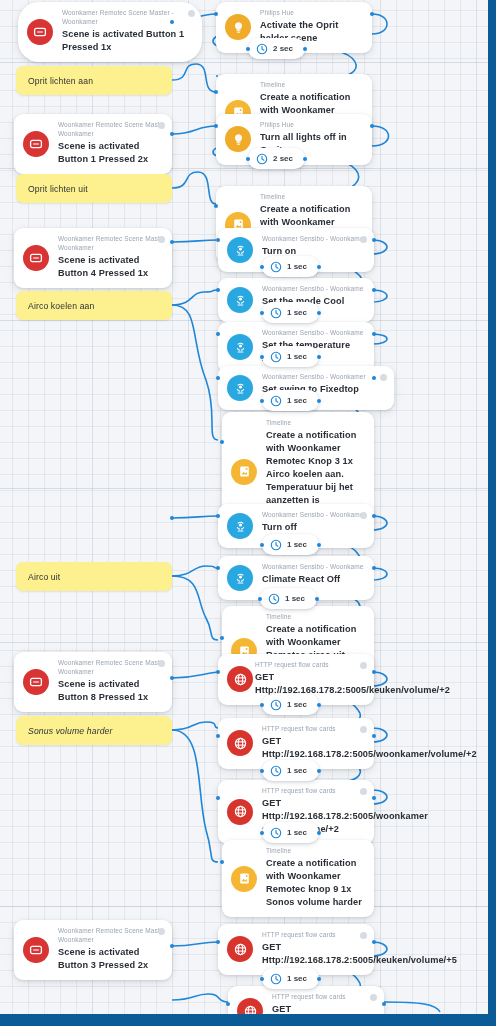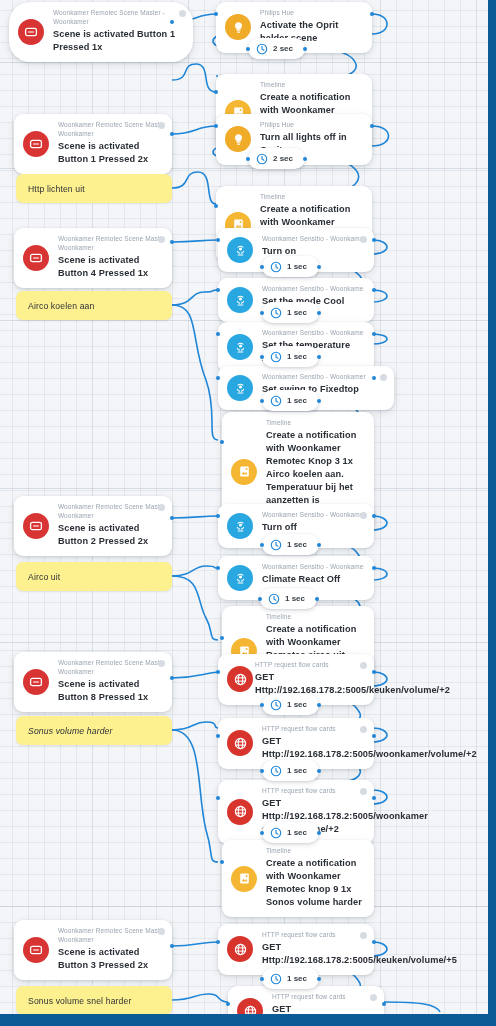--- a/index.html
+++ b/index.html
@@ -219,21 +219,21 @@
 
       <path d="M172,946 C196,946 200,942 218,942"></path>
       <path d="M372,942 C392,942 392,956 372,956 L280,956 C266,956 266,968 280,968"></path>
       <path d="M314,968 C336,968 352,970 358,980 C366,990 352,998 340,998"></path>
 
       <path d="M172,1000 C194,1000 194,994 208,994 C222,994 216,1002 228,1002"></path>
       <path d="M384,1002 C420,1002 436,1004 440,1012"></path>
     </g>
   </svg>
 
-  <div class="card" style="left:9px; top:2px; width:184px;border-radius:21px;">
+  <div class="card" style="left:18px; top:2px; width:184px;border-radius:21px;">
     <span class="ico red">
       <svg width="14" height="14" viewBox="0 0 14 14">
           <rect x="1.6" y="3.4" width="10.8" height="7.2" rx="1.6" fill="none" stroke="#fff" stroke-width="1.3"></rect>
           <line x1="4.2" y1="7" x2="9.8" y2="7" stroke="#fff" stroke-width="1.1"></line>
         </svg>
     </span>
     <span class="dot-right"></span>
     <div class="sub">Woonkamer Remotec Scene Master -</div>
     <div class="sub">Woonkamer</div>
     <div class="title">Scene is activated  Button 1  Pressed 1x</div>
@@ -258,32 +258,20 @@
           <rect x="1.6" y="3.4" width="10.8" height="7.2" rx="1.6" fill="none" stroke="#fff" stroke-width="1.3"></rect>
           <line x1="4.2" y1="7" x2="9.8" y2="7" stroke="#fff" stroke-width="1.1"></line>
         </svg>
     </span>
     <span class="dot-right"></span>
     <div class="sub">Woonkamer Remotec Scene Master -</div>
     <div class="sub">Woonkamer</div>
     <div class="title">Scene is activated  Button 4  Pressed 1x</div>
   </div>
 
-  <div class="card" style="left:14px; top:496px; width:158px;">
-    <span class="ico red">
-      <svg width="14" height="14" viewBox="0 0 14 14">
-          <rect x="1.6" y="3.4" width="10.8" height="7.2" rx="1.6" fill="none" stroke="#fff" stroke-width="1.3"></rect>
-          <line x1="4.2" y1="7" x2="9.8" y2="7" stroke="#fff" stroke-width="1.1"></line>
-        </svg>
-    </span>
-    <span class="dot-right"></span>
-    <div class="sub">Woonkamer Remotec Scene Master -</div>
-    <div class="sub">Woonkamer</div>
-    <div class="title">Scene is activated  Button 2  Pressed 2x</div>
-  </div>
 
   <div class="card" style="left:14px; top:652px; width:158px;">
     <span class="ico red">
       <svg width="14" height="14" viewBox="0 0 14 14">
           <rect x="1.6" y="3.4" width="10.8" height="7.2" rx="1.6" fill="none" stroke="#fff" stroke-width="1.3"></rect>
           <line x1="4.2" y1="7" x2="9.8" y2="7" stroke="#fff" stroke-width="1.1"></line>
         </svg>
     </span>
     <span class="dot-right"></span>
     <div class="sub">Woonkamer Remotec Scene Master -</div>
@@ -297,34 +285,34 @@
           <rect x="1.6" y="3.4" width="10.8" height="7.2" rx="1.6" fill="none" stroke="#fff" stroke-width="1.3"></rect>
           <line x1="4.2" y1="7" x2="9.8" y2="7" stroke="#fff" stroke-width="1.1"></line>
         </svg>
     </span>
     <span class="dot-right"></span>
     <div class="sub">Woonkamer Remotec Scene Master -</div>
     <div class="sub">Woonkamer</div>
     <div class="title">Scene is activated  Button 3  Pressed 2x</div>
   </div>
 
+  <div class="note" style="left:16px; top:66px;  width:156px; height:29px;">
+      <span>Oprit lichten aan</span>
+    </div>
   <div class="note" style="left:16px; top:174px; width:156px; height:29px;">
-      <span>Http lichten uit</span>
+      <span>Oprit lichten uit</span>
     </div>
   <div class="note" style="left:16px; top:291px; width:156px; height:29px;">
       <span>Airco koelen aan</span>
     </div>
   <div class="note" style="left:16px; top:562px; width:156px; height:29px;">
       <span>Airco uit</span>
     </div>
   <div class="note" style="left:16px; top:716px; width:156px; height:29px;font-style:italic;">
       <span>Sonus volume harder</span>
-    </div>
-  <div class="note" style="left:16px; top:986px; width:156px; height:29px;">
-      <span>Sonus volume snel harder</span>
     </div>
 
   <div class="card" style="left:216px; top:2px; width:156px;">
     <span class="ico amber">
       <svg width="15" height="15" viewBox="0 0 15 15">
           <path d="M7.5 2.2c-2.1 0-3.6 1.6-3.6 3.5 0 1.5 1 2.4 1.4 3 .2.4.2.8.2 1.1h4c0-.3 0-.7.2-1.1.4-.6 1.4-1.5 1.4-3 0-1.9-1.5-3.5-3.6-3.5z" fill="#fff" opacity=".95"></path>
           <rect x="5.5" y="10.2" width="4" height="1.1" rx=".5" fill="#fff"></rect>
           <rect x="6.1" y="11.8" width="2.8" height="1" rx=".5" fill="#fff"></rect>
         </svg>
     </span>

